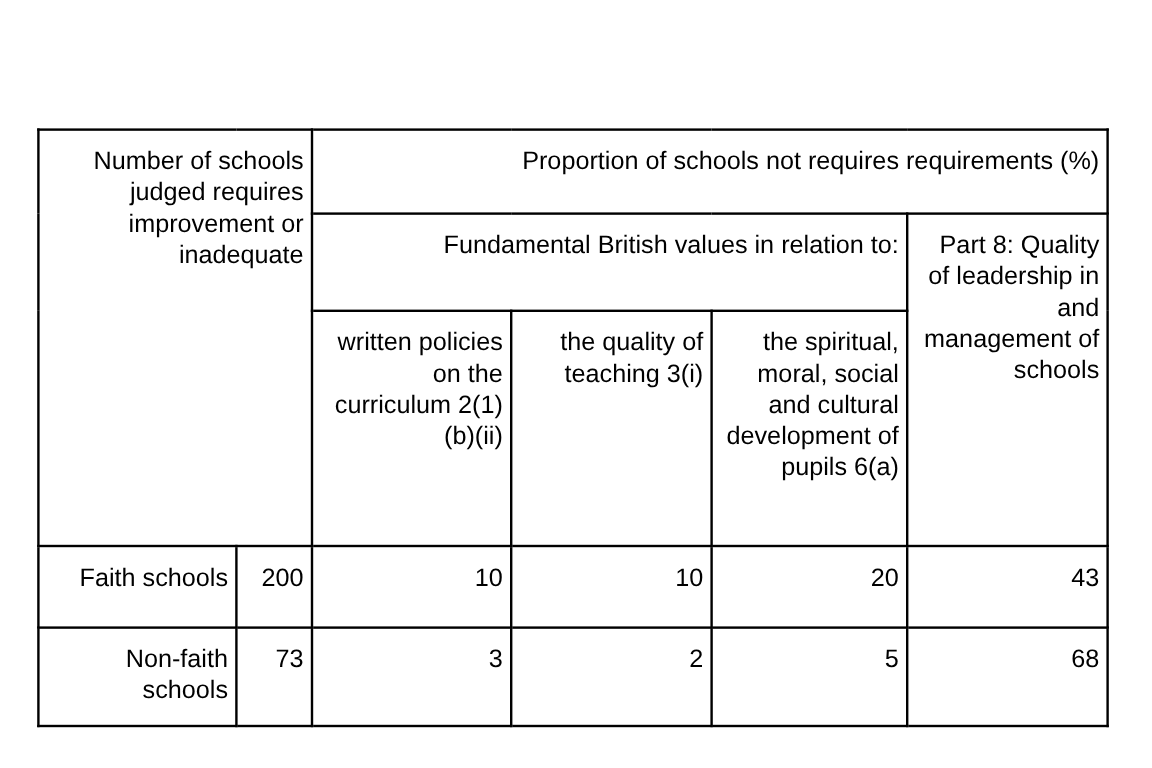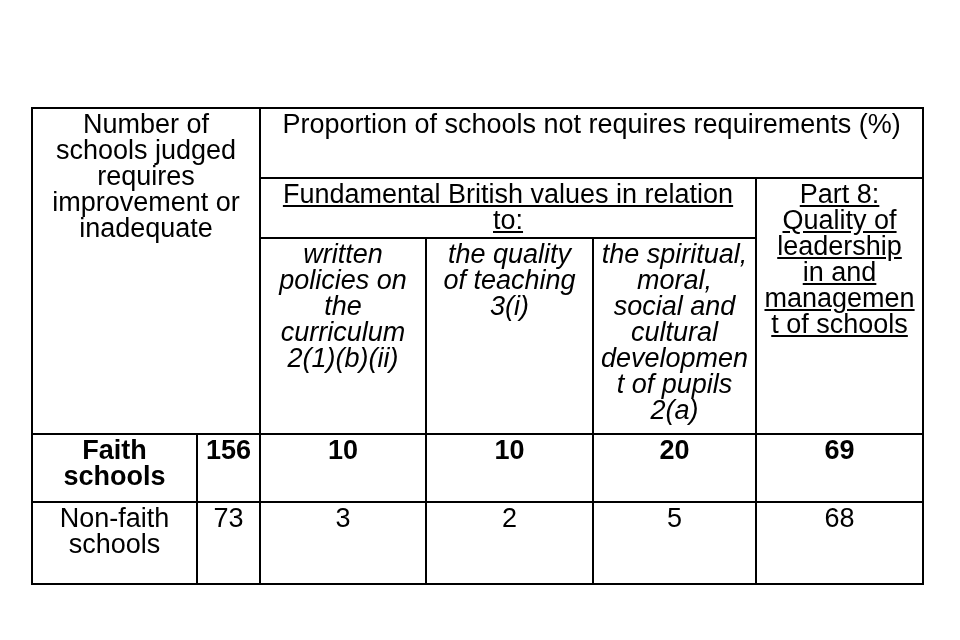--- a/index.html
+++ b/index.html
@@ -19,32 +19,32 @@
   table.schools {
     position: absolute;
     left: 31px;
     top: 107px;
     border-collapse: collapse;
     table-layout: fixed;
     width: 891px;
   }
   table.schools td {
     border: 2px solid #000000;
-    padding: 2px 6px;
-    font-size: 27px;
+    padding: 13px 6px;
+    font-size: 21px;
     line-height: 26px;
     vertical-align: top;
-    text-align: center;
+    text-align: right;
     overflow: hidden;
     word-wrap: break-word;
   }
   tr.r1 { height: 70px; }
-  tr.r2 { height: 60px; text-decoration: underline; }
-  tr.r3 { height: 196px; font-style: italic; }
-  tr.r4 { height: 68px; font-weight: bold; }
+  tr.r2 { height: 81px; }
+  tr.r3 { height: 196px; }
+  tr.r4 { height: 68px; }
   tr.r5 { height: 82px; }
   td.center { text-align: center; }
   td.num {
     text-align: center;
     vertical-align: middle;
   }
 </style>
 </head>
 <body>
 
@@ -63,29 +63,29 @@
         <td colspan="2" rowspan="3">Number of schools judged requires improvement or inadequate</td>
         <td colspan="4" class="center">Proportion of schools not requires requirements (%)</td>
       </tr>
       <tr class="r2">
         <td colspan="3" class="center">Fundamental British values in relation to:</td>
         <td rowspan="2">Part 8: Quality of leadership in and management of schools</td>
       </tr>
       <tr class="r3">
         <td>written policies on the curriculum 2(1)(b)(ii)</td>
         <td>the quality of teaching 3(i)</td>
-        <td>the spiritual, moral, social and cultural development of pupils 2(a)</td>
+        <td>the spiritual, moral, social and cultural development of pupils 6(a)</td>
       </tr>
       <tr class="r4">
         <td>Faith schools</td>
-        <td class="num">156</td>
+        <td class="num">200</td>
         <td class="num">10</td>
         <td class="num">10</td>
         <td class="num">20</td>
-        <td class="num">69</td>
+        <td class="num">43</td>
       </tr>
       <tr class="r5">
         <td>Non-faith schools</td>
         <td class="num">73</td>
         <td class="num">3</td>
         <td class="num">2</td>
         <td class="num">5</td>
         <td class="num">68</td>
       </tr>
     </tbody>

